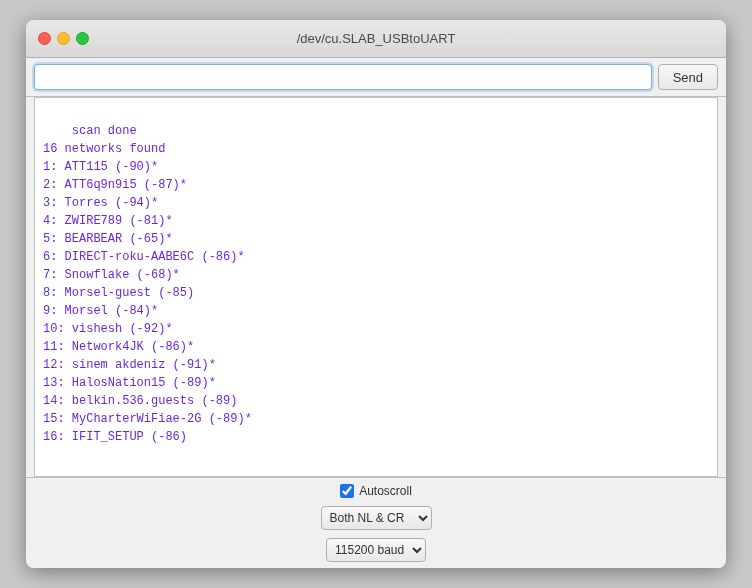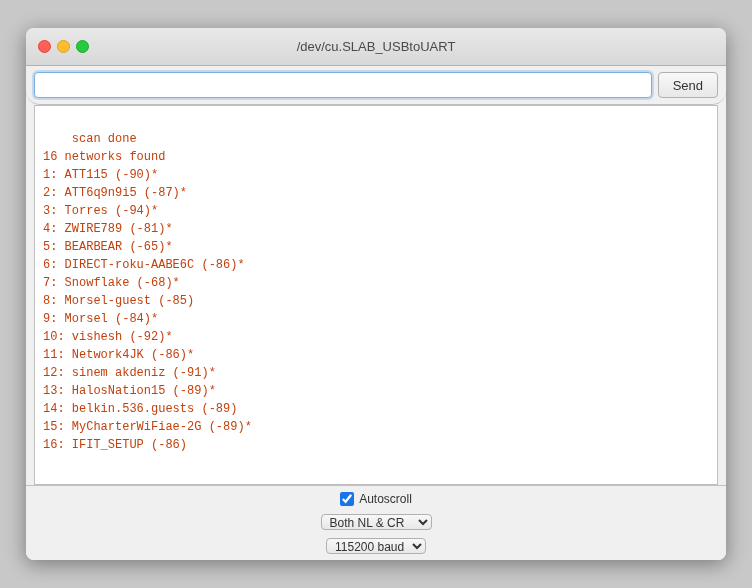--- a/index.html
+++ b/index.html
@@ -64,21 +64,20 @@
       font-weight: 500;
     }
 
     .toolbar {
       padding: 6px 8px;
       display: flex;
       gap: 6px;
       align-items: center;
       background: #f0f0f0;
       border-bottom: 1px solid #c0c0c0;
-      border-radius: 14px;
     }
 
     .command-input {
       flex: 1;
       height: 26px;
       border: 1px solid #7ab0e0;
       border-radius: 4px;
       padding: 0 6px;
       font-size: 13px;
       outline: none;
@@ -99,21 +98,21 @@
 
     .terminal {
       flex: 1;
       background: white;
       border: 1px solid #c0c0c0;
       margin: 0 8px;
       overflow-y: auto;
       padding: 6px 8px;
       font-family: "Menlo", "Monaco", "Courier New", monospace;
       font-size: 12px;
-      color: #c2410c;
+      color: #6d28d9;
       line-height: 1.5;
       min-height: 380px;
       white-space: pre;
     }
 
     .status-bar {
       display: flex;
       align-items: center;
       padding: 6px 8px;
       gap: 8px;
@@ -135,21 +134,21 @@
       accent-color: #1a73e8;
       cursor: pointer;
     }
 
     .autoscroll-label {
       font-size: 12px;
       color: #333;
     }
 
     .select-dropdown {
-      height: 16px;
+      height: 24px;
       font-size: 12px;
       border: 1px solid #b0b0b0;
       border-radius: 4px;
       background: linear-gradient(to bottom, #f8f8f8, #e8e8e8);
       padding: 0 4px;
       cursor: pointer;
       color: #333;
       appearance: auto;
     }
   </style>

